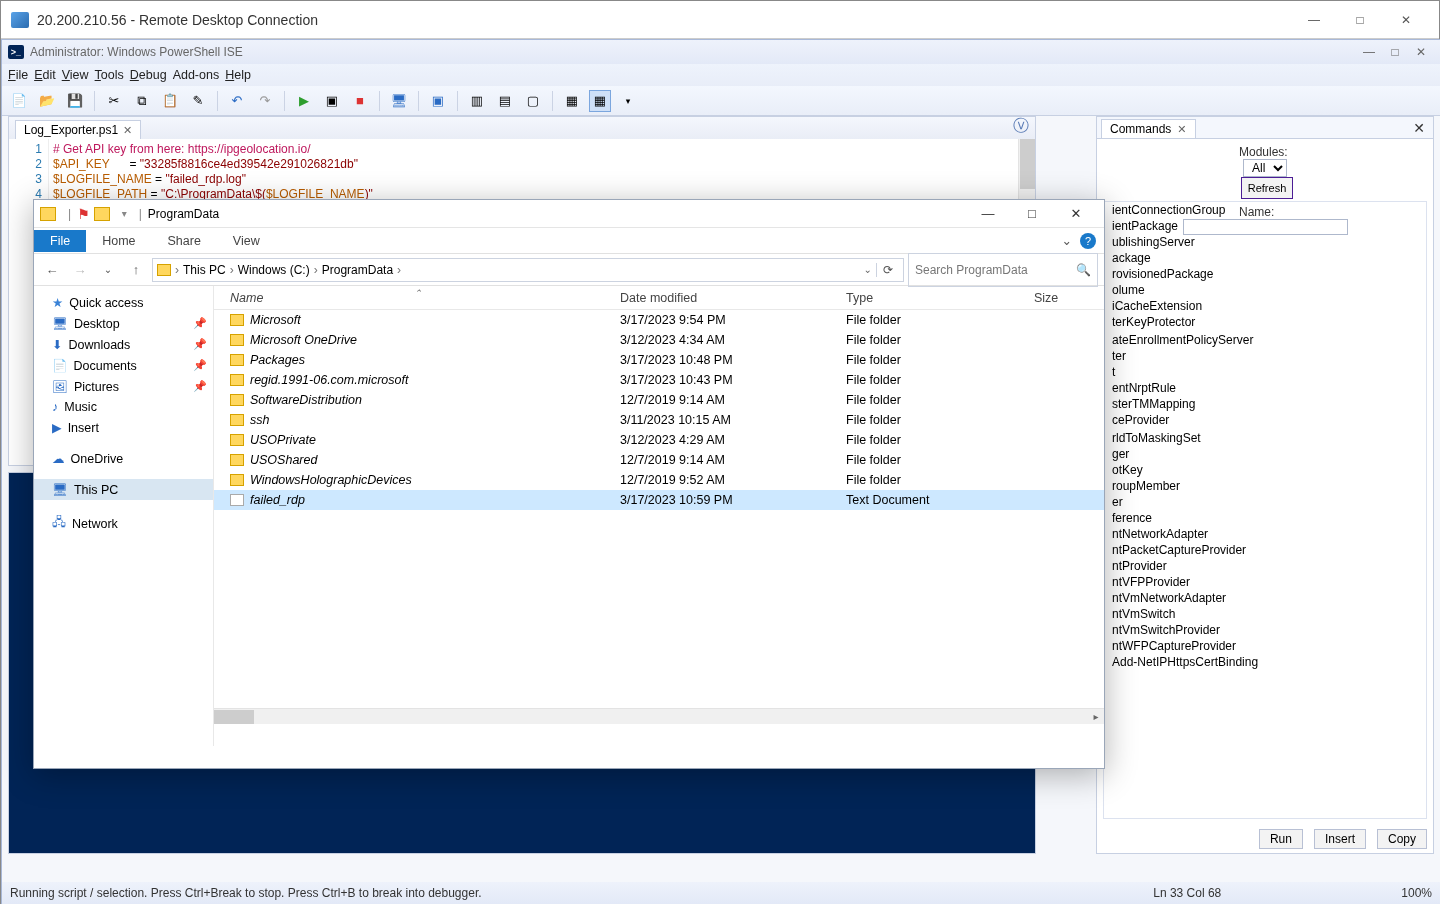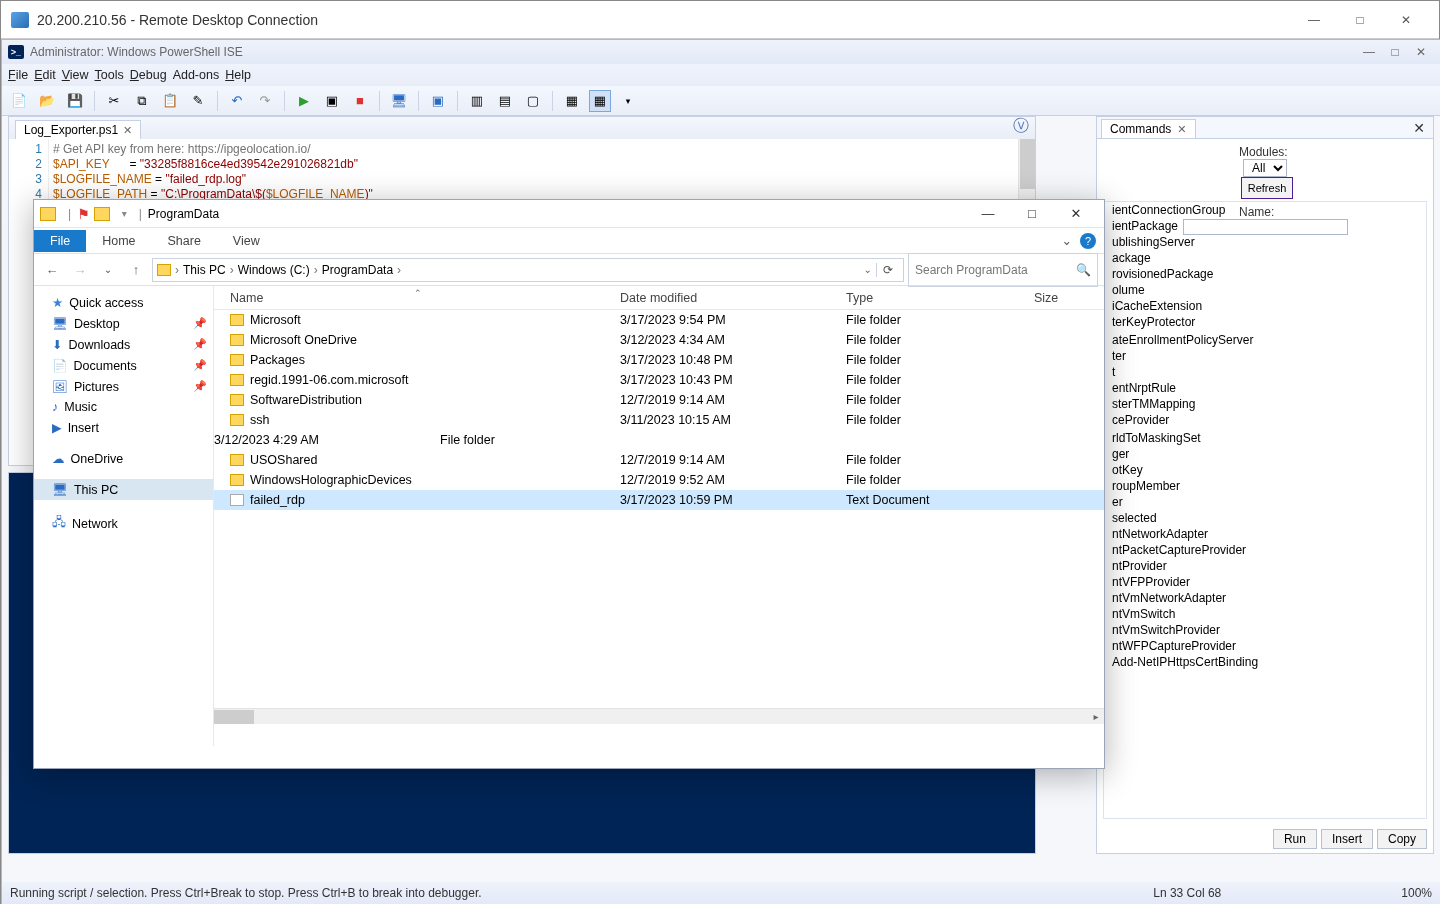--- a/index.html
+++ b/index.html
@@ -18,37 +18,37 @@
 .ise-tool { height:30px; background:linear-gradient(#f3f7fe,#e9eef8); display:flex; align-items:center; gap:6px; padding:0 6px; border-bottom:1px solid #c7d0e2; }
 .tool-ic { width:22px; height:22px; display:flex; align-items:center; justify-content:center; font-size:13px; }
 .tool-sep { width:1px; height:20px; background:#cbd3e4; margin:0 2px; }
 .ise-body { position:absolute; top:76px; left:0; right:0; bottom:22px; }
 .script-pane { position:absolute; left:6px; top:0; width:1028px; height:350px; background:#fff; border:1px solid #c7d0e2; }
 .tabstrip { height:22px; background:linear-gradient(#f4f7fd,#e9edf6); display:flex; align-items:flex-end; padding-left:6px; }
 .tab { background:#fff; border:1px solid #c7d0e2; border-bottom:none; padding:2px 8px; font-size:12px; display:flex; align-items:center; gap:5px; }
 .tab .x { font-size:11px; color:#666; }
 .gutter { position:absolute; top:22px; left:0; width:40px; bottom:0; background:#fff; border-right:1px solid #eee; text-align:right; padding:3px 6px 0 0; font-family:Consolas,monospace; font-size:12px; color:#2a7ab0; line-height:15px; }
 .code { position:absolute; top:22px; left:40px; right:18px; bottom:0; font-family:Consolas,monospace; font-size:12px; line-height:15px; padding:3px 4px; white-space:pre; }
-.c-comment { color:#737373; }
+.c-comment { color:#be185d; }
 .c-var { color:#b85c00; }
 .c-str { color:#8b0000; }
 .console-pane { position:absolute; left:6px; top:356px; width:1028px; bottom:28px; background:#012456; border:1px solid #c7d0e2; }
 .console-pane .prompt { color:#fff; font-family:Consolas,monospace; font-size:12px; padding:4px 6px; }
 .cmd-panel { position:absolute; right:6px; top:0; width:338px; bottom:28px; background:#fff; border:1px solid #c7d0e2; }
 .cmd-tab { height:22px; background:#f4f7fd; border-bottom:1px solid #c7d0e2; display:flex; align-items:flex-end; padding-left:4px; }
 .cmd-tab .t { background:#fff; border:1px solid #c7d0e2; border-bottom:none; padding:2px 8px; font-size:12px; display:flex; gap:6px; align-items:center; }
 .cmd-tab .bigx { margin-left:auto; padding:2px 8px; font-size:14px; color:#333; }
 .cmd-filters { padding:6px 8px; font-size:12px; }
 .cmd-row { display:flex; align-items:center; margin-bottom:6px;flex-direction:column; }
 .cmd-row label { width:52px; color:#333; }
 .cmd-row select,.cmd-row input { flex:1; font-size:12px; height:20px; border:1px solid #aeb8cc; padding:0 4px; background:#fff; }
 .cmd-row button { margin-left:4px; font-size:11px; height:22px; padding:0 6px; background:#f3f3f3; border:1px solid #4c1d95; }
 .cmd-list { position:absolute; top:84px; left:6px; right:6px; bottom:34px; overflow:hidden; border:1px solid #dce2ef; font-size:12px; }
 .cmd-list div { padding:1px 8px; white-space:nowrap; }
-.cmd-foot { position:absolute; bottom:4px; right:6px; display:flex; gap:4px;justify-content:space-between; }
+.cmd-foot { position:absolute; bottom:4px; right:6px; display:flex; gap:11px;justify-content:space-between; }
 .cmd-foot button { font-size:12px; padding:2px 10px; background:#f3f3f3; border:1px solid #b8c0d4; }
 .status { position:absolute; left:0; right:0; bottom:0; height:22px; background:linear-gradient(#eef2fb,#e3e9f7); display:flex; align-items:center; font-size:12px; padding:0 8px; color:#333; }
 .status .spacer { flex:1; }
 
 .explorer { position:absolute; left:32px; top:198px; width:1072px; height:570px; background:#fff; border:1px solid #9aa6b8; box-shadow:0 6px 30px rgba(0,0,0,.3); }
 .exp-title { height:28px; background:#fff; display:flex; align-items:center; padding:0 6px; border-bottom:1px solid #e5e5e5; font-size:12px; }
 .exp-title .folder-ic { width:16px; height:14px; background:#ffd75e; border:1px solid #d6a200; margin-right:6px; }
 .exp-title .bar { color:#888; margin:0 6px; }
 .exp-title .wb { display:flex; margin-left:auto; }
 .exp-title .wb div { width:44px; text-align:center; font-size:13px; color:#333; }
@@ -62,21 +62,21 @@
 .addr .search { width:190px; height:24px; border:1px solid #ccd3e0; display:flex; align-items:center; padding:16px 6px; font-size:12px; color:#777; }
 .addr .search .mag { margin-left:auto; }
 .exp-body { position:absolute; top:86px; left:0; right:0; bottom:22px; display:flex; }
 .navpane { width:182px; border-right:1px solid #e8e8e8; padding:6px 0; font-size:12.5px; overflow:hidden; }
 .np-item { display:flex; align-items:center; gap:6px; padding:3px 6px 3px 18px; }
 .np-item.sel { background:#d8e6f2; }
 .np-item .pin { margin-left:auto; color:#6a89b8; font-size:11px; }
 .np-star { color:#3a82d6; }
 .listing { flex:1; position:relative; font-size:12.5px; }
 .lh { height:24px; display:flex; align-items:center; border-bottom:1px solid #e8e8e8; color:#444; }
-.col-n { width:406px; padding-left:16px; position:relative; }
+.col-n { width:406px; padding-left:16px; position:relative;font-style:italic; }
 .col-d { width:226px; }
 .col-t { width:188px; }
 .col-s { width:70px; }
 .lh .arrow-up { position:absolute; left:200px; top:-3px; font-size:9px; color:#666; }
 .row { height:20px; display:flex; align-items:center; }
 .row .col-n { display:flex; align-items:center; gap:6px; }
 .row.sel { background:#cde8ff; }
 .file-ic { width:14px; height:12px; background:#ffd75e; border:1px solid #d6a200; }
 .file-ic.doc { background:#fff; border:1px solid #aaa; }
 .exp-status { position:absolute; bottom:0; left:0; right:0; height:22px; border-top:1px solid #e8e8e8; display:flex; align-items:center; font-size:12px; padding:0 10px; gap:18px; color:#333; }
@@ -212,21 +212,21 @@
             <div>t</div>
             <div>entNrptRule</div>
             <div>sterTMMapping</div>
             <div>ceProvider</div>
             <div></div>
             <div>rldToMaskingSet</div>
             <div>ger</div>
             <div>otKey</div>
             <div>roupMember</div>
             <div>er</div>
-            <div>selected</div>
+            <div>ference</div>
             <div>ntNetworkAdapter</div>
             <div>ntPacketCaptureProvider</div>
             <div>ntProvider</div>
             <div>ntVFPProvider</div>
             <div>ntVmNetworkAdapter</div>
             <div>ntVmSwitch</div>
             <div>ntVmSwitchProvider</div>
             <div>ntWFPCaptureProvider</div>
             <div>Add-NetIPHttpsCertBinding</div>
           </div>
@@ -400,20 +400,24 @@
             <div class="row">
               <div class="col-n">
                 <span class="file-ic "></span>
                 <span>ssh</span>
               </div>
               <div class="col-d">3/11/2023 10:15 AM</div>
               <div class="col-t">File folder</div>
               <div class="col-s"></div>
             </div>
             <div class="row">
+              <div class="col-n">
+                <span class="file-ic "></span>
+                <span>USOPrivate</span>
+              </div>
               <div class="col-d">3/12/2023 4:29 AM</div>
               <div class="col-t">File folder</div>
               <div class="col-s"></div>
             </div>
             <div class="row">
               <div class="col-n">
                 <span class="file-ic "></span>
                 <span>USOShared</span>
               </div>
               <div class="col-d">12/7/2019 9:14 AM</div>

